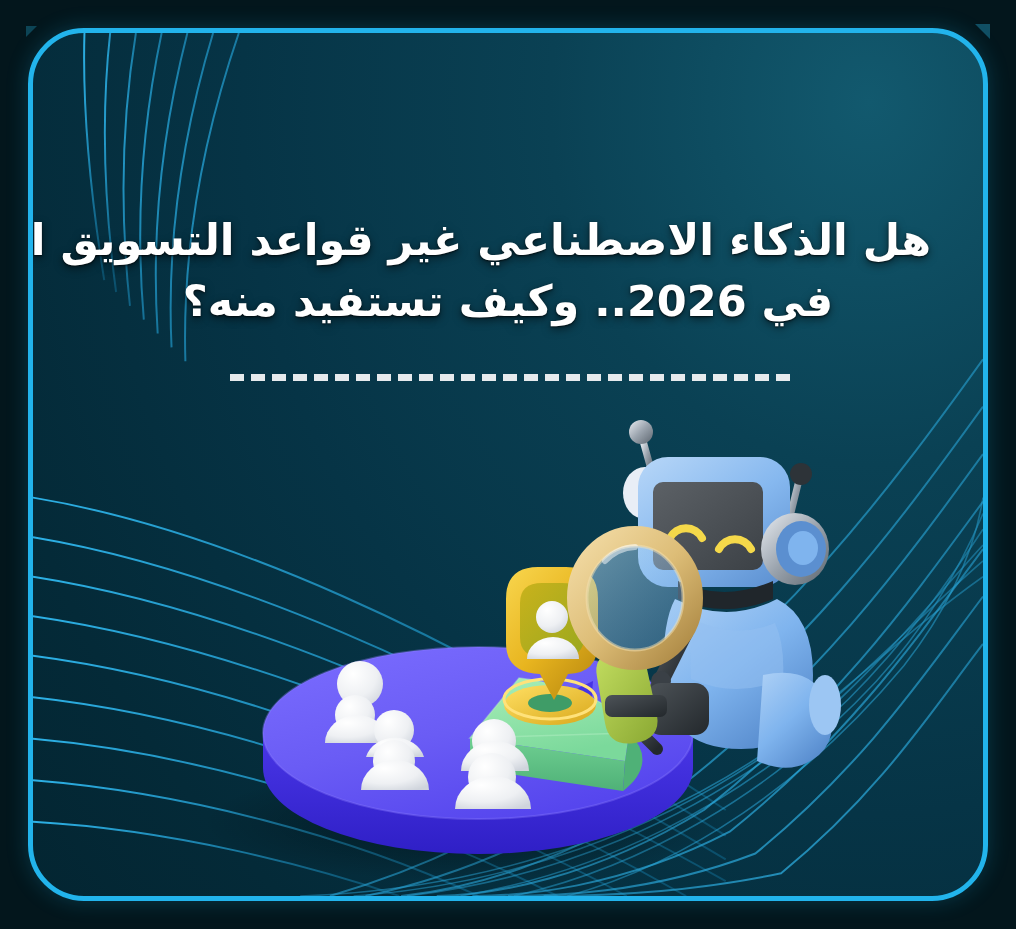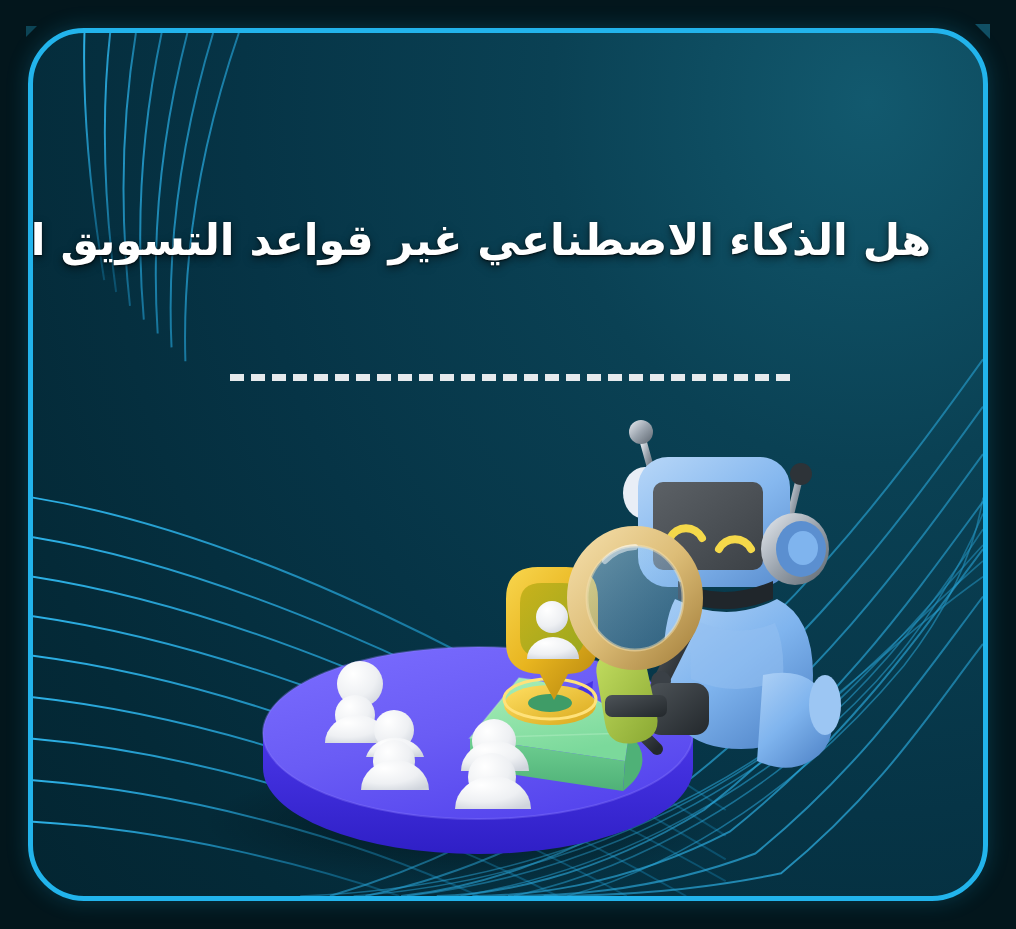--- a/index.html
+++ b/index.html
@@ -117,20 +117,21 @@
           <path d="M 486,873 C 614,844 744,772 852,656 C 908,594 940,534 960,486"></path>
           <path d="M 432,873 C 568,850 708,786 824,674 C 886,612 928,550 960,502"></path>
           <path d="M 378,873 C 522,856 672,798 796,692 C 864,630 916,566 960,518"></path>
           <path d="M 324,873 C 476,862 636,810 768,710 C 842,648 904,582 960,534"></path>
           <path d="M 270,873 C 430,868 600,822 740,728 C 820,666 892,598 960,550"></path>
         </g>
       </svg>
 
       <h1 class="headline">
         <span class="ln">هل الذكاء الاصطناعي غير قواعد التسويق الإلكتروني</span>
+        <span class="ln">في 2026.. وكيف تستفيد منه؟</span>
       </h1>
 
       <div class="divider"></div>
 
       <div class="art">
         <svg width="960" height="873" viewBox="0 0 960 873">
           <defs>
             <linearGradient id="pieTop" x1="0" y1="0" x2="0.6" y2="1">
               <stop offset="0" stop-color="#7b6dff"></stop>
               <stop offset="0.55" stop-color="#6a5cf5"></stop>

